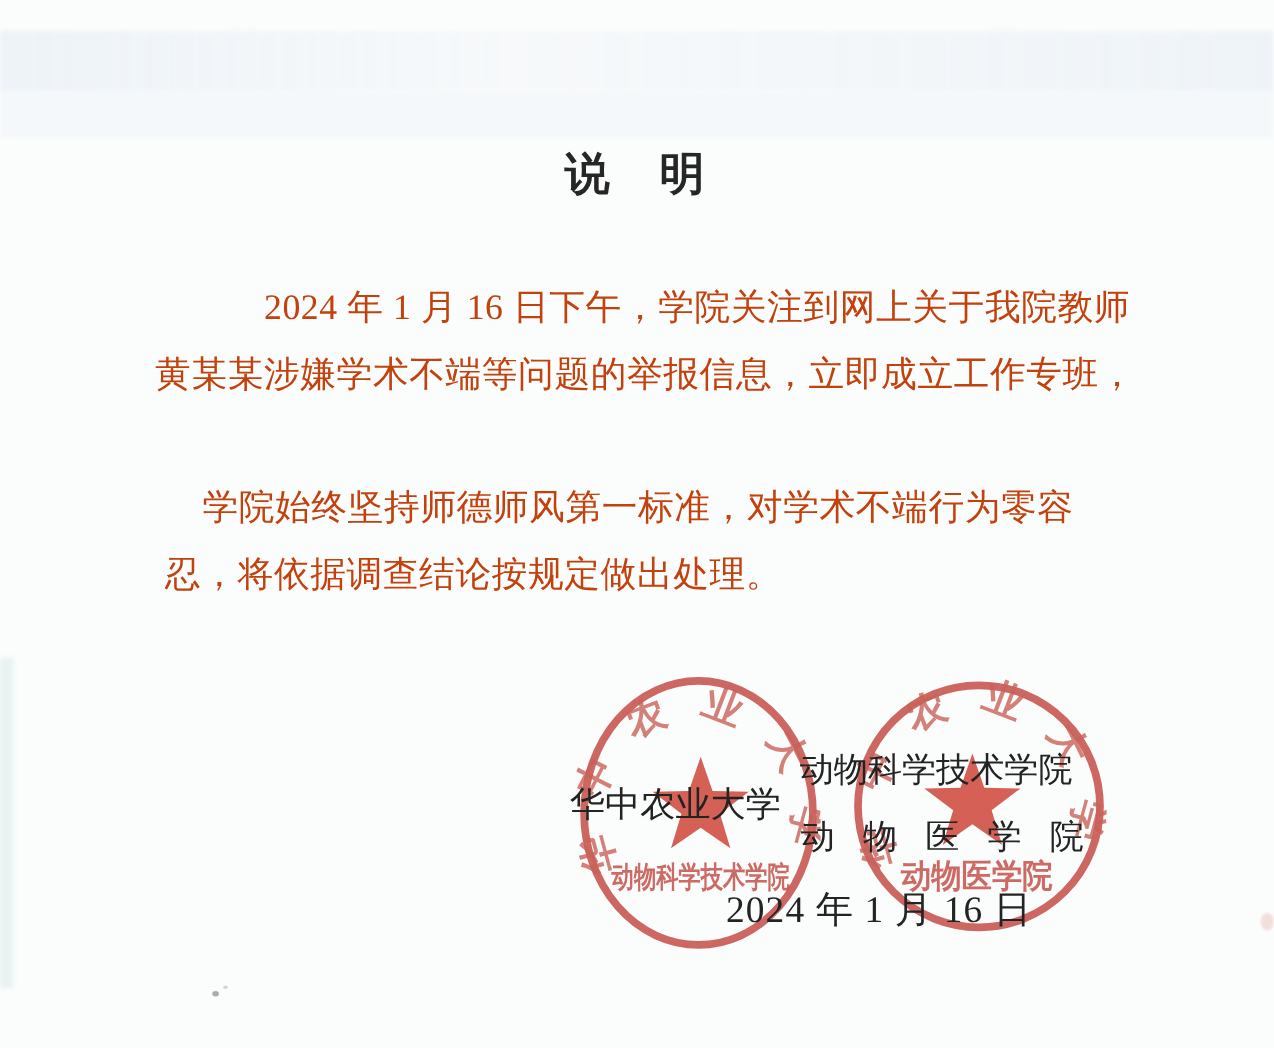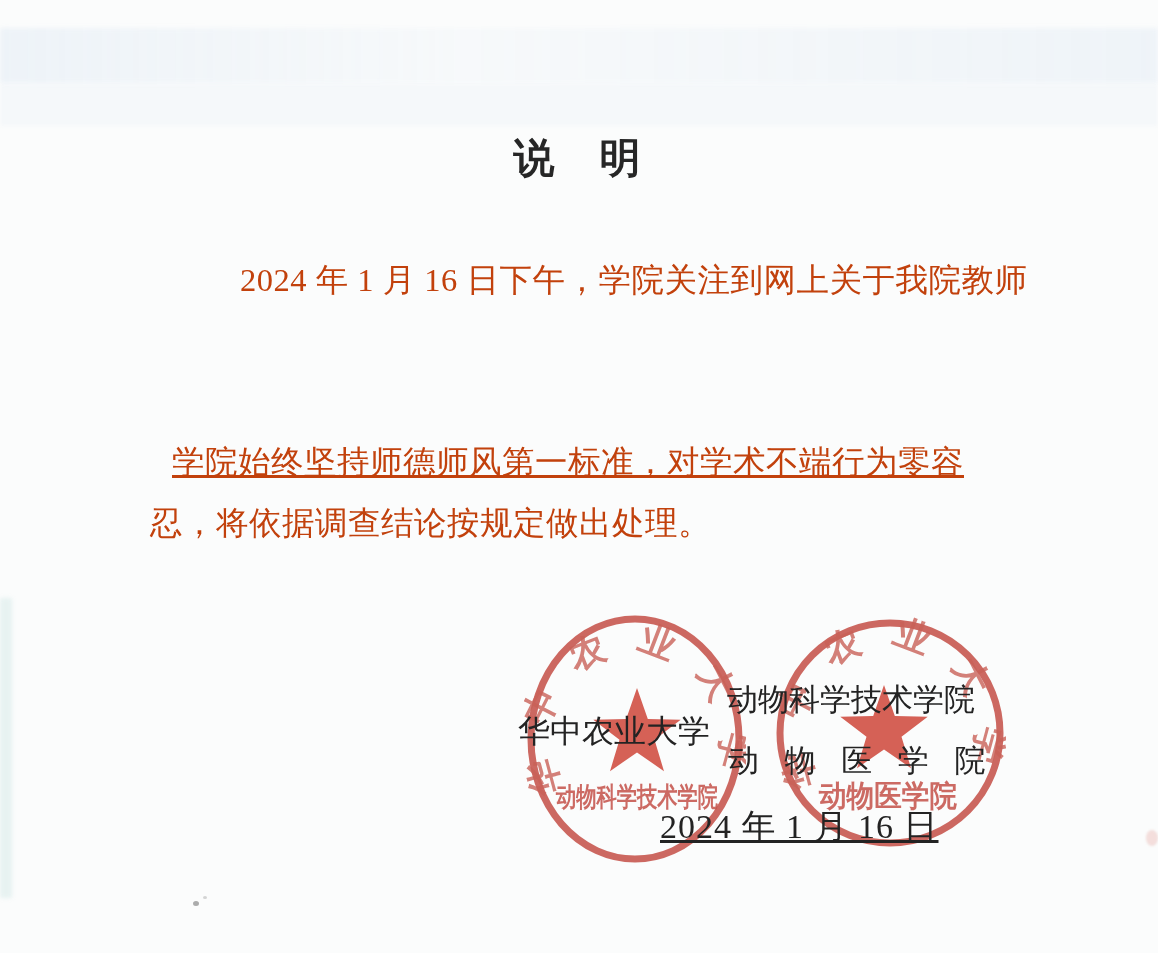--- a/index.html
+++ b/index.html
@@ -29,51 +29,52 @@
     text-align:center;font-size:41px;font-weight:bold;color:#262626;
     letter-spacing:2px;white-space:pre;
   }
   .bodyline{
     position:absolute;white-space:nowrap;font-size:32.5px;color:#c2410c;
     letter-spacing:0.5px;line-height:40px;
   }
   .l1{left:240px;top:260px;}
   .l2{left:141px;top:321px;}
   .l3{left:147px;top:382px;}
-  .l4{left:172px;top:442px;text-decoration:underline;}
+  .l4{left:184px;top:442px;}
   .l5{left:150px;top:503px;}
 
   .seal{position:absolute;z-index:1;opacity:.92;}
   .seal-left{left:524px;top:612px;}
   .seal-right{left:776px;top:616px;}
   .ringtext{font-size:36px;font-weight:bold;letter-spacing:27px;
     font-family:"Liberation Serif","DejaVu Serif",serif;}
   .sealname{font-weight:bold;font-family:"Liberation Sans","DejaVu Sans",sans-serif;}
 
   .sig{position:absolute;z-index:2;color:#232323;white-space:nowrap;}
   .sig1{left:727px;top:679px;font-size:31px;}
   .sig2{left:518px;top:710px;font-size:32px;}
   .sig3{left:728px;top:740px;font-size:31px;letter-spacing:25.6px;}
-  .sigdate{left:660px;top:804px;font-size:34px;letter-spacing:1px;text-decoration:underline;}
+  .sigdate{left:660px;top:804px;font-size:34px;letter-spacing:1px;}
 </style>
 </head>
 <body>
 
 <div class="page">
 
   <div class="band1"></div>
   <div class="band2"></div>
   <div class="edgeL"></div>
   <div class="speck1"></div>
   <div class="speck2"></div>
   <div class="smudge"></div>
 
   <h1 class="title">说　明</h1>
 
   <div class="bodyline l1">2024 年 1 月 16 日下午，学院关注到网上关于我院教师</div>
+  <div class="bodyline l2">黄某某涉嫌学术不端等问题的举报信息，立即成立工作专班，</div>
   <div class="bodyline l4">学院始终坚持师德师风第一标准，对学术不端行为零容</div>
   <div class="bodyline l5">忍，将依据调查结论按规定做出处理。</div>
 
   <div class="seal seal-left">
     <svg width="222" height="256" viewBox="0 0 222 256">
       <defs>
         <path id="arcL" d="M 40.6 176.3 A 86 86 0 1 1 181.4 176.3" fill="none"></path>
       </defs>
       <ellipse cx="111" cy="127" rx="104" ry="120" fill="none" stroke="#c2463c" stroke-width="7" stroke-opacity="0.88"></ellipse>
       <polygon points="113,76 123.8,107.1 156.7,107.8 130.5,127.7 140,159.2 113,140.4 86,159.2 95.5,127.7 69.3,107.8 102.2,107.1" fill="#cf4a3e" fill-opacity="0.95"></polygon>

